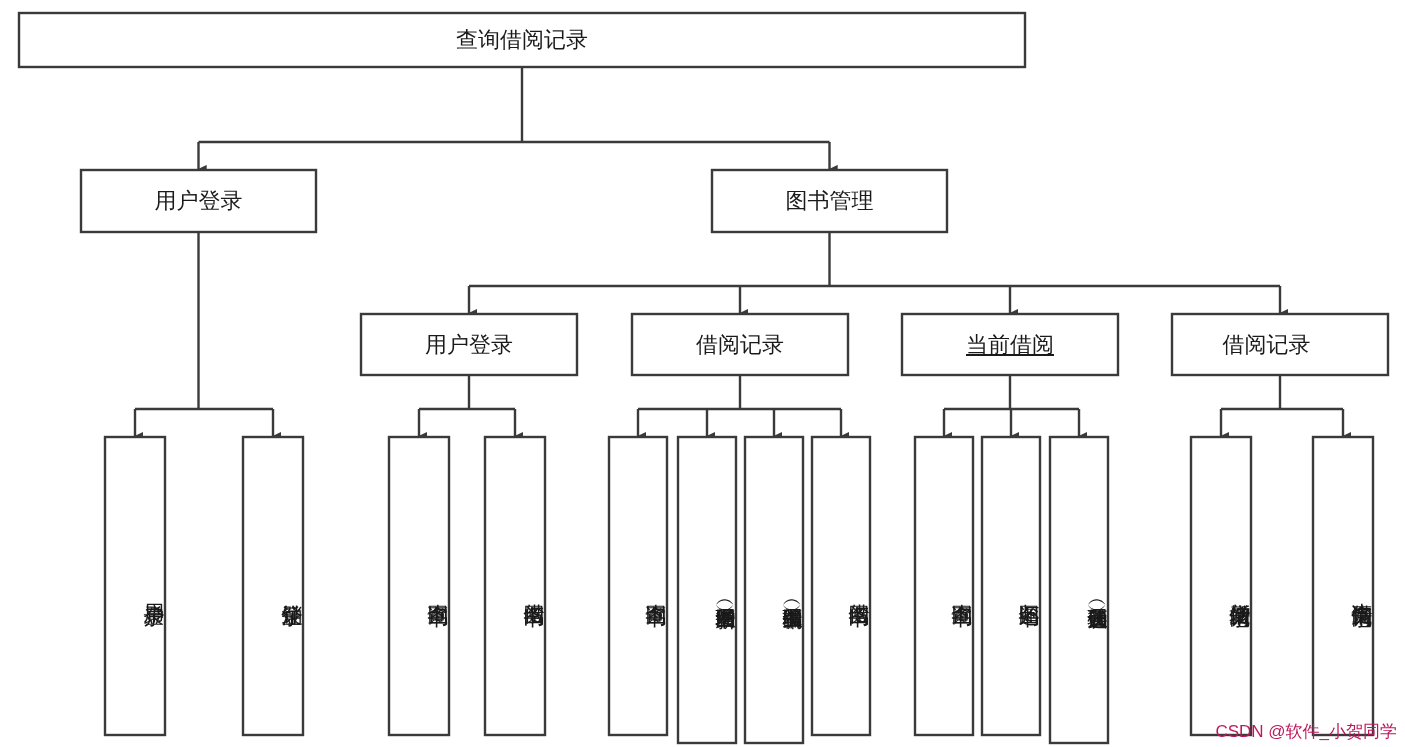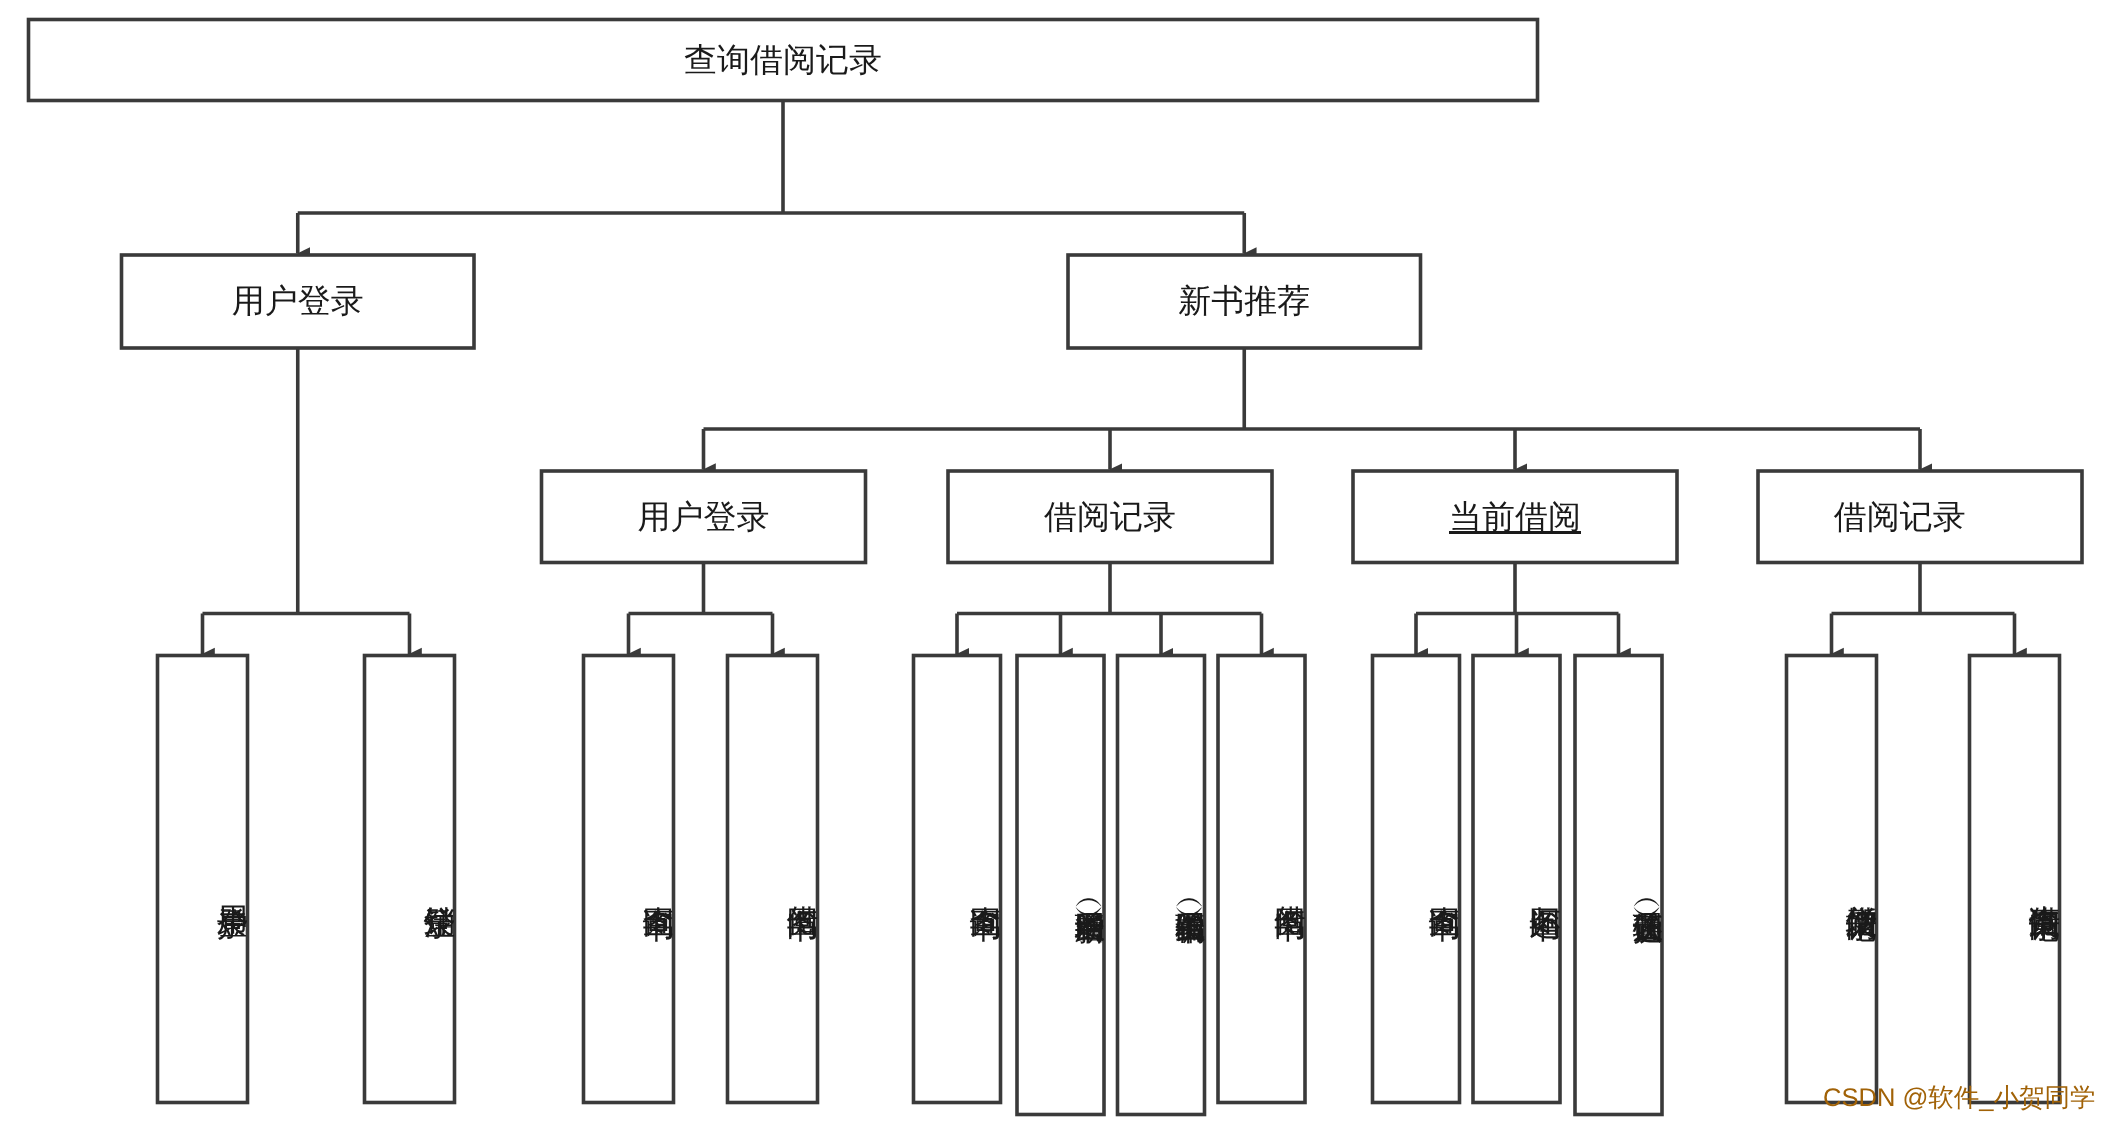--- a/index.html
+++ b/index.html
@@ -66,21 +66,21 @@
   }
   .hitbox {
     position: absolute;
     background: transparent;
   }
   #watermark {
     position: absolute;
     right: 8px;
     bottom: 4px;
     font-size: 17px;
-    color: #a16207;
+    color: #be185d;
     font-family: "Liberation Sans", "DejaVu Sans", sans-serif;
     white-space: nowrap;
     user-select: none;
   }
 </style>
 </head>
 <body>
 
 <div id="diagram-root">
   <svg class="flow" id="flow-svg" viewBox="0 0 1405 747" xmlns="http://www.w3.org/2000/svg">
@@ -145,21 +145,21 @@
         <rect x="1050" y="437" width="58" height="306" class="node-box" fill="#ffffff" stroke="#3a3a3a"></rect>
         <rect x="1191" y="437" width="60" height="298" class="node-box" fill="#ffffff" stroke="#3a3a3a"></rect>
         <rect x="1313" y="437" width="60" height="298" class="node-box" fill="#ffffff" stroke="#3a3a3a"></rect>
       </g>
   </svg>
   <div id="label-layer">
       <div class="hlabel-holder" style="left: 19px; top: 13px; width: 1006px; height: 54px;">查询借阅记录</div>
       <div class="hitbox" style="left: 19px; top: 13px; width: 1006px; height: 54px;"></div>
       <div class="hlabel-holder" style="left: 81px; top: 170px; width: 235px; height: 62px;">用户登录</div>
       <div class="hitbox" style="left: 81px; top: 170px; width: 235px; height: 62px;"></div>
-      <div class="hlabel-holder" style="left: 712px; top: 170px; width: 235px; height: 62px;">新书推荐</div>
+      <div class="hlabel-holder" style="left: 712px; top: 170px; width: 235px; height: 62px;">图书管理</div>
       <div class="hitbox" style="left: 712px; top: 170px; width: 235px; height: 62px;"></div>
       <div class="hlabel-holder" style="left: 361px; top: 314px; width: 216px; height: 61px;">用户登录</div>
       <div class="hitbox" style="left: 361px; top: 314px; width: 216px; height: 61px;"></div>
       <div class="hlabel-holder" style="left: 632px; top: 314px; width: 216px; height: 61px;">借阅记录</div>
       <div class="hitbox" style="left: 632px; top: 314px; width: 216px; height: 61px;"></div>
       <div class="hlabel-holder" style="left: 902px; top: 314px; width: 216px; height: 61px; text-decoration: underline;">当前借阅</div>
       <div class="hitbox" style="left: 902px; top: 314px; width: 216px; height: 61px;"></div>
       <div class="hlabel-holder" style="left: 1172px; top: 314px; width: 189px; height: 61px; border-radius: 27px;">借阅记录</div>
       <div class="hitbox" style="left: 1172px; top: 314px; width: 216px; height: 61px;"></div>
       <div class="vlabel-holder" style="left: 105px; top: 449px; width: 60px; height: 280px;">用户登录</div>

